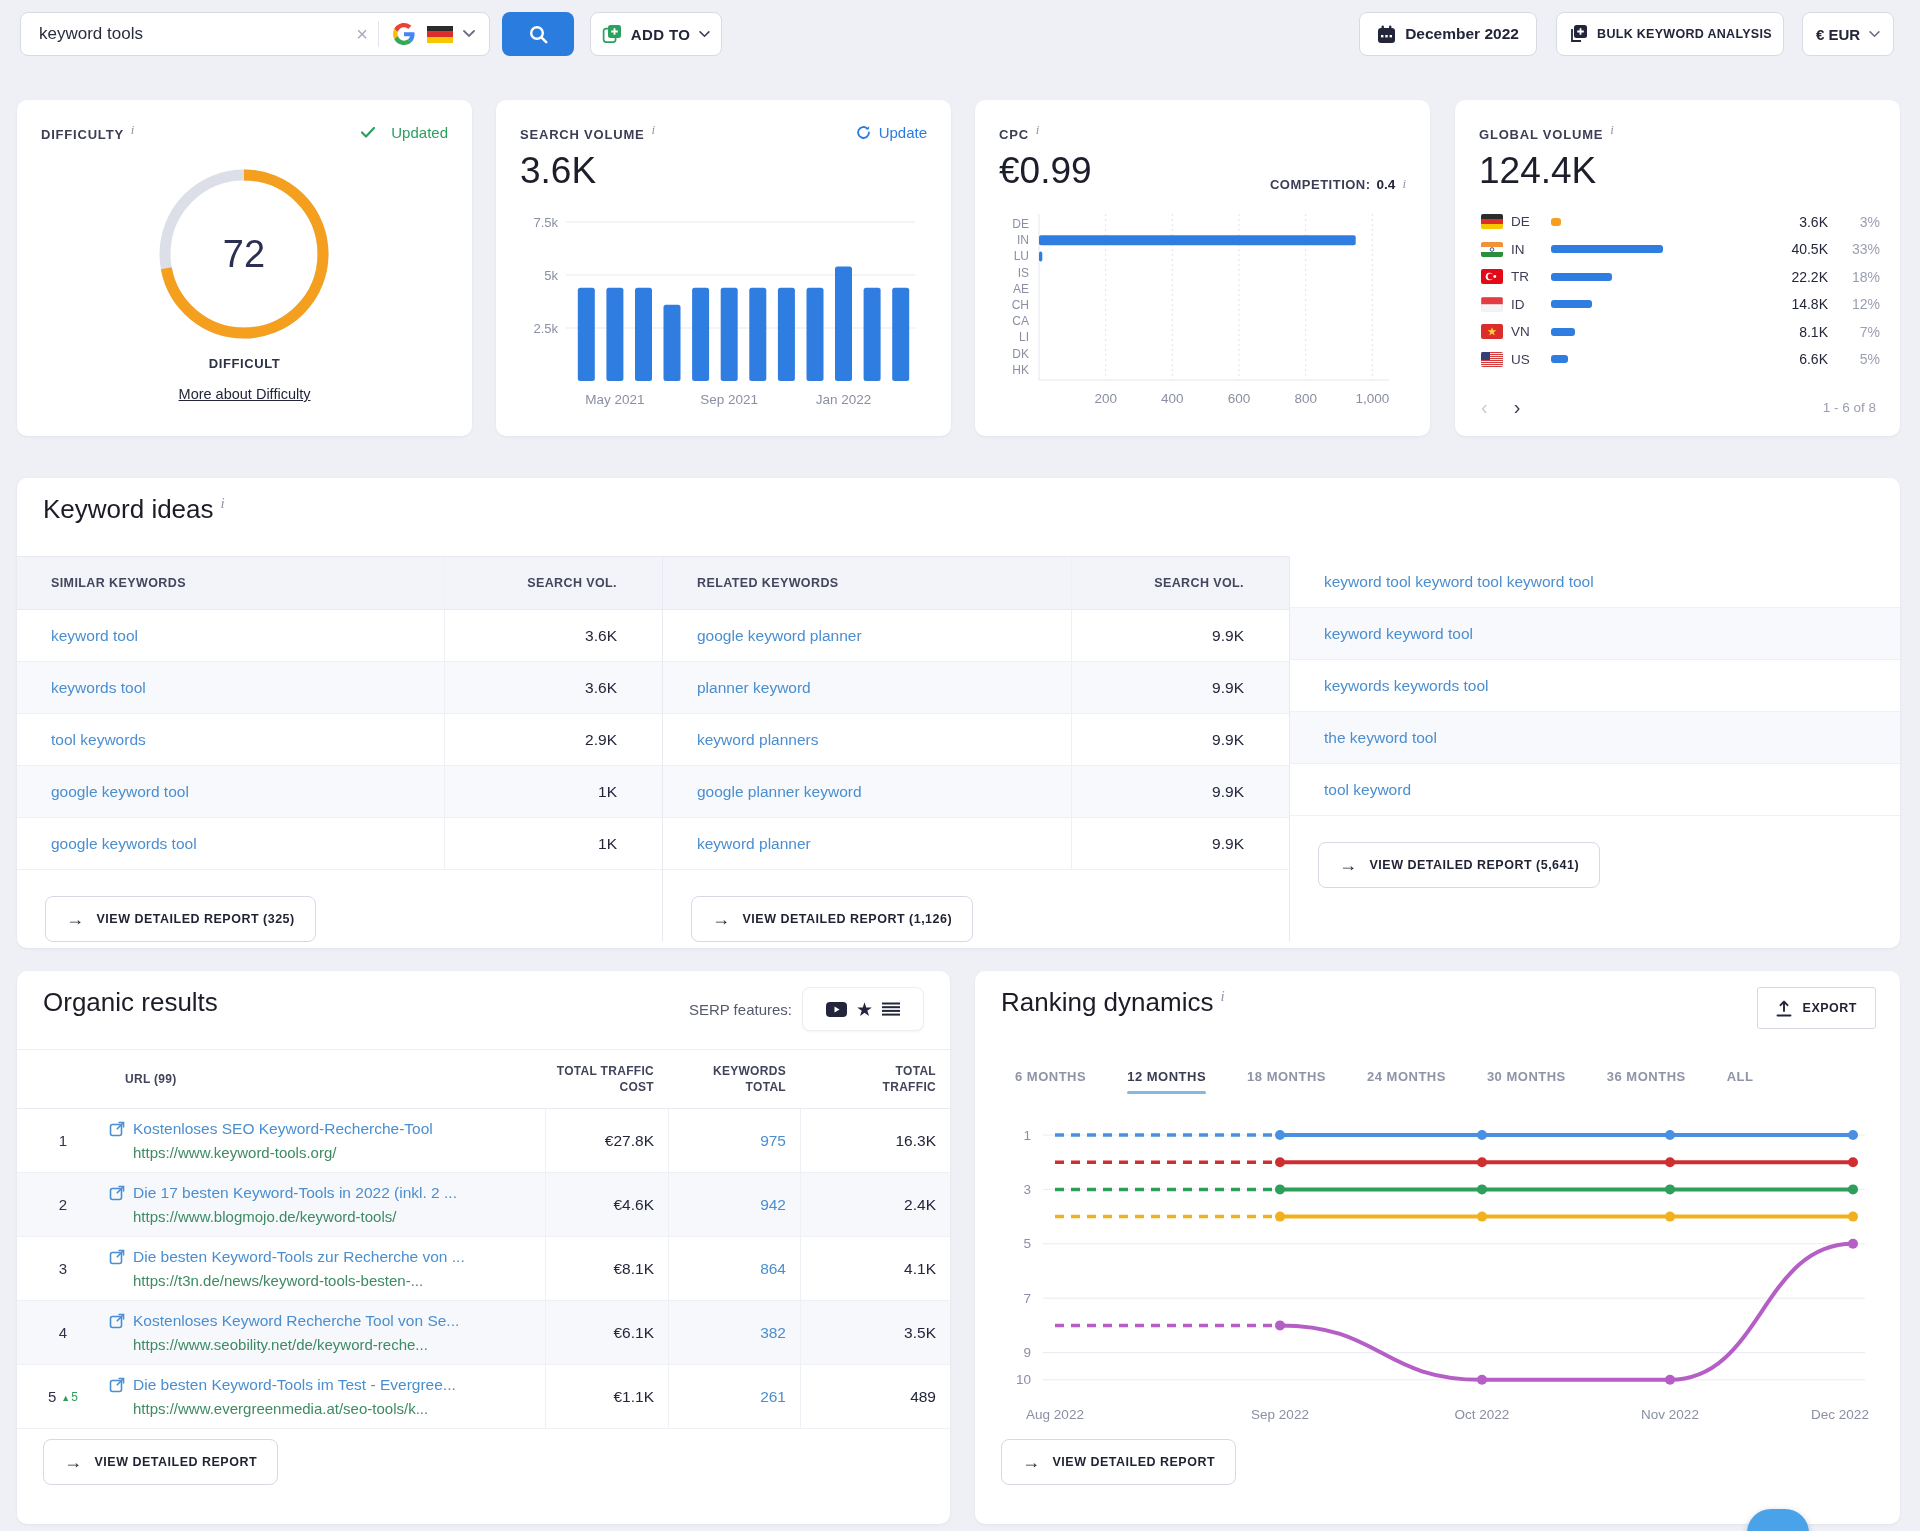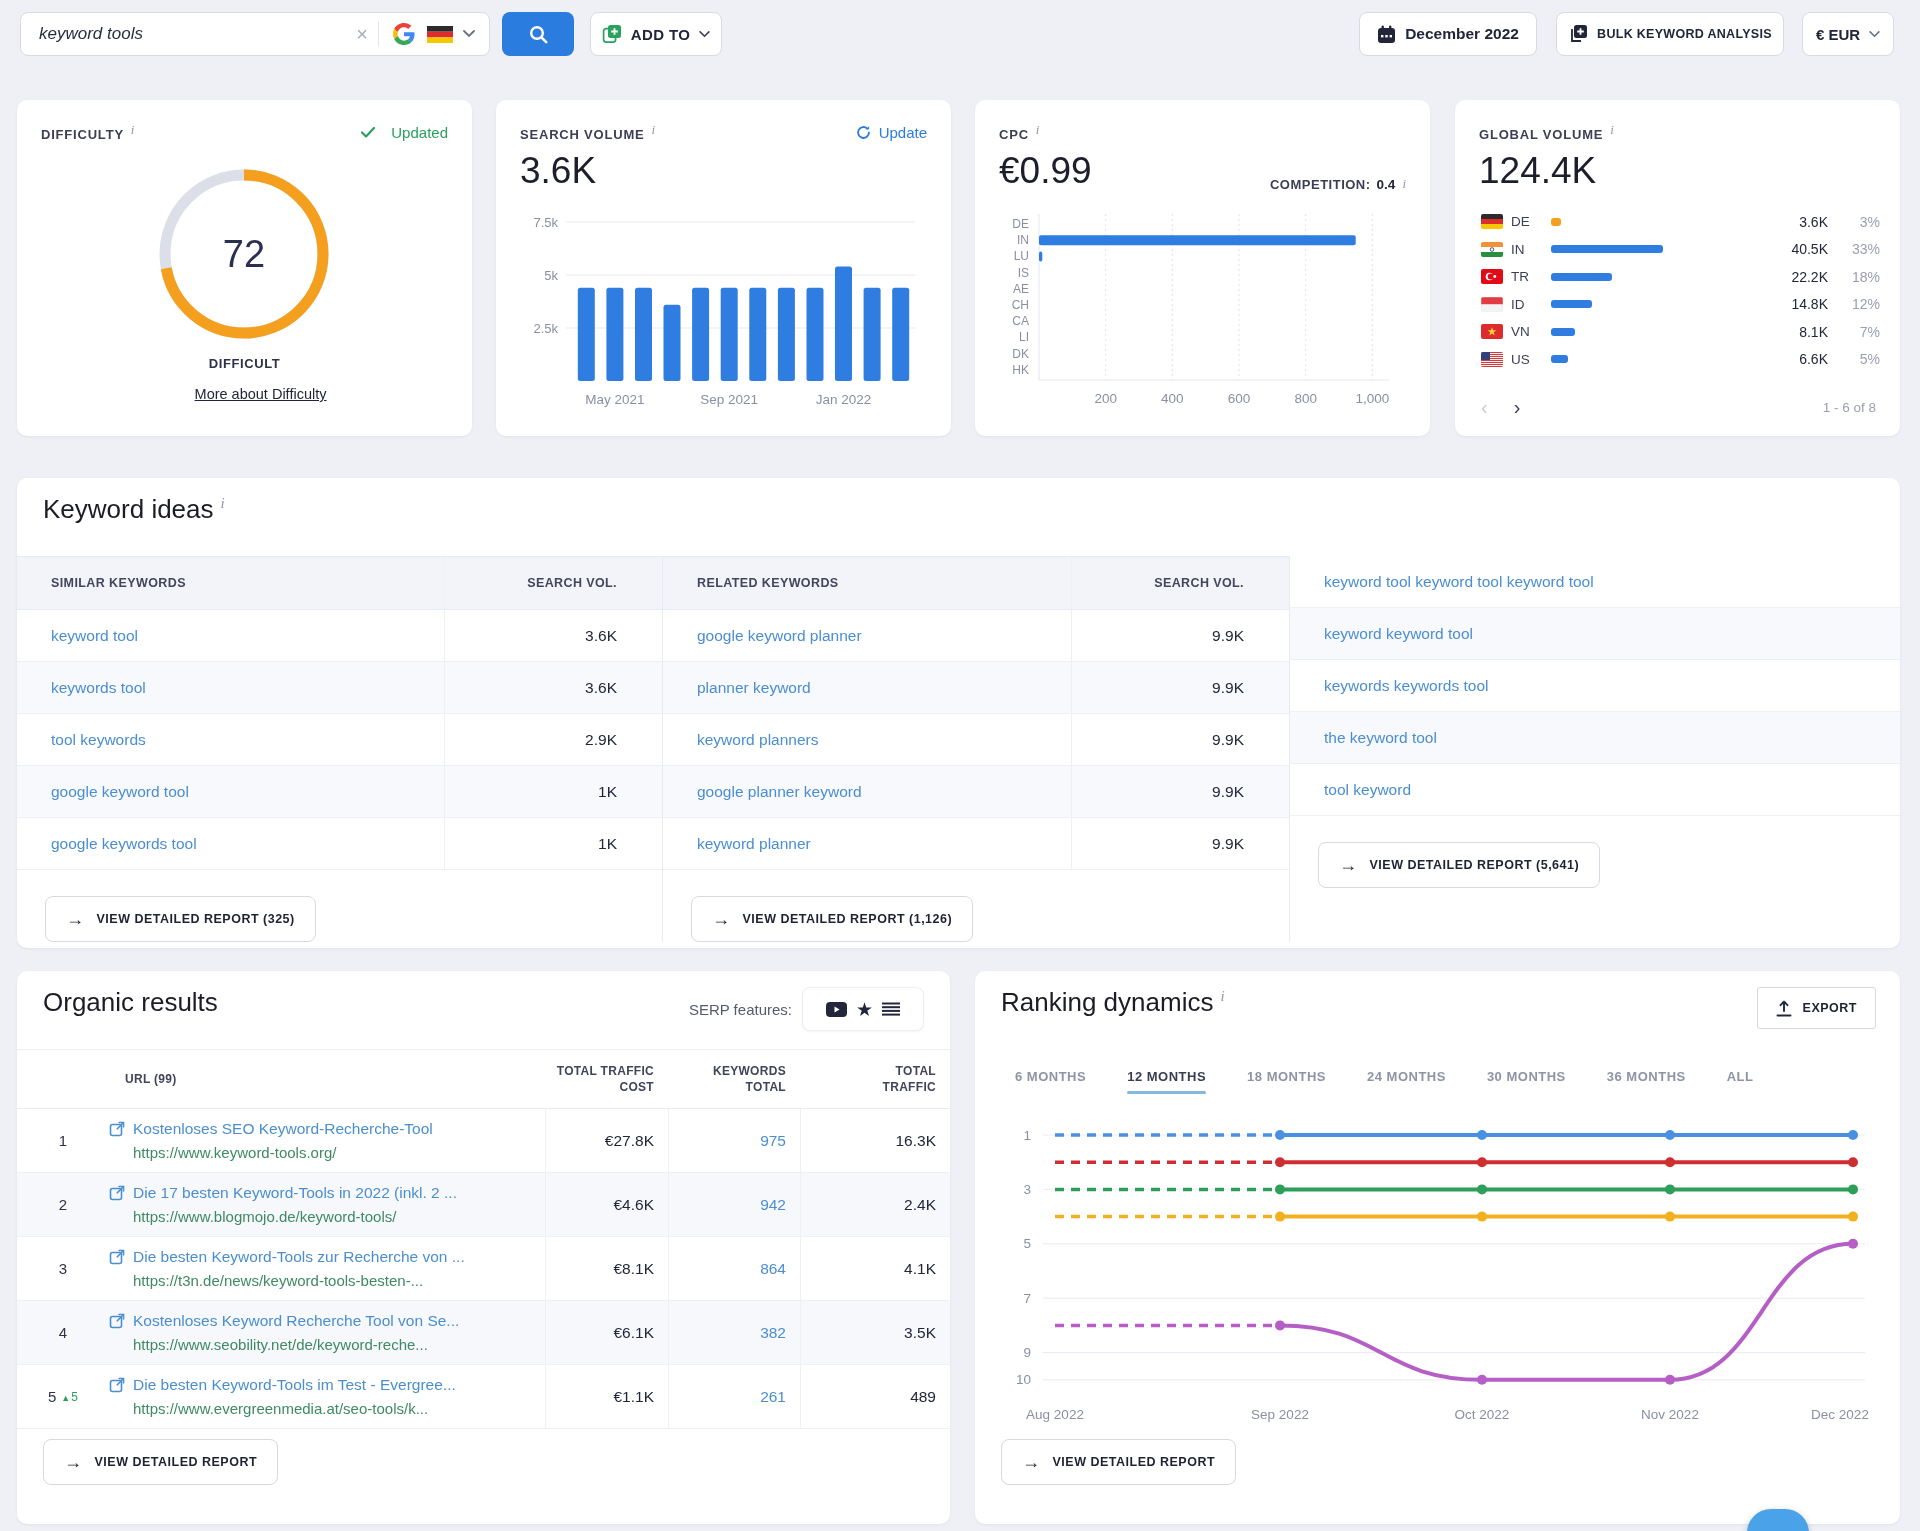--- a/index.html
+++ b/index.html
@@ -7,39 +7,39 @@
   #app{position:relative;width:1920px;height:1531px;background:#eff0f5;overflow:hidden;}
   .card{position:absolute;background:#fff;border-radius:10px;box-shadow:0 1px 3px rgba(30,34,70,.06);}
   .ctitle{position:absolute;left:24px;top:22px;font-size:13px;font-weight:bold;letter-spacing:.8px;color:#3b3e54;}
   .info-i{font-family:"Liberation Serif",serif;font-style:italic;color:#9296a8;font-size:13px;vertical-align:5px;margin-left:7px;font-weight:normal;}
   .bignum{position:absolute;left:24px;top:50px;font-size:37px;color:#1d1e2b;}
   .section-title{position:absolute;left:26px;top:16px;font-size:26px;color:#1b1c26;}
 
   
   .topbar{position:absolute;left:0;top:12px;width:1920px;height:44px;}
   .searchbox{position:absolute;left:20px;top:0;width:470px;height:44px;background:#fff;border:1px solid #d8dae4;border-radius:8px;box-sizing:border-box;display:flex;align-items:center;}
-  .search-input{border:none;outline:none;flex:1;margin-left:16px;font-size:17px;color:#2b2e3f;font-family:"Liberation Sans",sans-serif;background:transparent;min-width:0;font-style:italic;}
+  .search-input{border:none;outline:none;flex:1;margin-left:16px;font-size:17px;color:#2b2e3f;font-family:"Liberation Sans",sans-serif;background:transparent;min-width:0;}
   .clear-x{color:#a7abbc;font-size:20px;padding:0 10px;cursor:pointer;}
   .vdiv{width:1px;height:26px;background:#e3e5ee;}
   .ic{display:inline-flex;align-items:center;justify-content:center;}
   .searchbox .g-icon{margin-left:14px;}
   .searchbox .sflag{margin-left:12px;}
   .searchbox .chev{margin:0 14px 0 10px;}
   .tb-btn{position:absolute;top:0;height:44px;background:#fff;border:1px solid #d8dae4;border-radius:8px;box-sizing:border-box;display:flex;align-items:center;justify-content:center;gap:9px;font-family:"Liberation Sans",sans-serif;font-weight:bold;color:#23263a;cursor:pointer;}
   .search-btn{position:absolute;left:502px;top:0;width:72px;height:44px;background:#2b7cdf;border:none;border-radius:8px;cursor:pointer;display:flex;align-items:center;justify-content:center;}
   .addto-btn{left:590px;width:132px;font-size:15px;letter-spacing:.4px;}
   .date-btn{left:1359px;width:178px;font-size:15.5px;}
   .bulk-btn{left:1556px;width:228px;font-size:12.5px;letter-spacing:.3px;}
   .eur-btn{left:1802px;width:92px;font-size:15px;}
 
   
   .gauge-wrap{position:absolute;left:127px;top:54px;width:200px;height:200px;}
   .gauge-score{position:absolute;left:0;top:0;width:200px;height:200px;display:flex;align-items:center;justify-content:center;font-size:38px;color:#2c3050;}
   .difficulty-level{position:absolute;left:0;top:256px;width:100%;text-align:center;font-size:13px;font-weight:bold;letter-spacing:.6px;color:#2e3147;}
-  .difficulty-link{position:absolute;left:0;top:286px;width:100%;text-align:center;font-size:14.5px;color:#23263a;text-decoration:underline;cursor:pointer;margin-left:16px;}
+  .difficulty-link{position:absolute;left:0;top:286px;width:100%;text-align:center;font-size:14.5px;color:#23263a;text-decoration:underline;cursor:pointer;}
   .updated{position:absolute;right:24px;top:24px;display:flex;align-items:center;gap:16px;font-size:15px;color:#2ba05f;}
   .update-link{position:absolute;right:24px;top:24px;display:flex;align-items:center;gap:8px;font-size:15px;color:#2b7cdf;cursor:pointer;}
   .competition{position:absolute;right:24px;top:76px;font-size:13px;color:#3b3e54;display:flex;align-items:center;gap:6px;}
   .competition b{font-size:13.5px;color:#23263a;}
   .chart-holder{position:absolute;}
 
   
   .gv-rows{position:absolute;left:26px;top:108px;right:20px;}
   .gv-row{display:grid;grid-template-columns:30px 40px 1fr 70px 52px;align-items:center;height:27.5px;}
   .gv-flag{display:inline-flex;}

